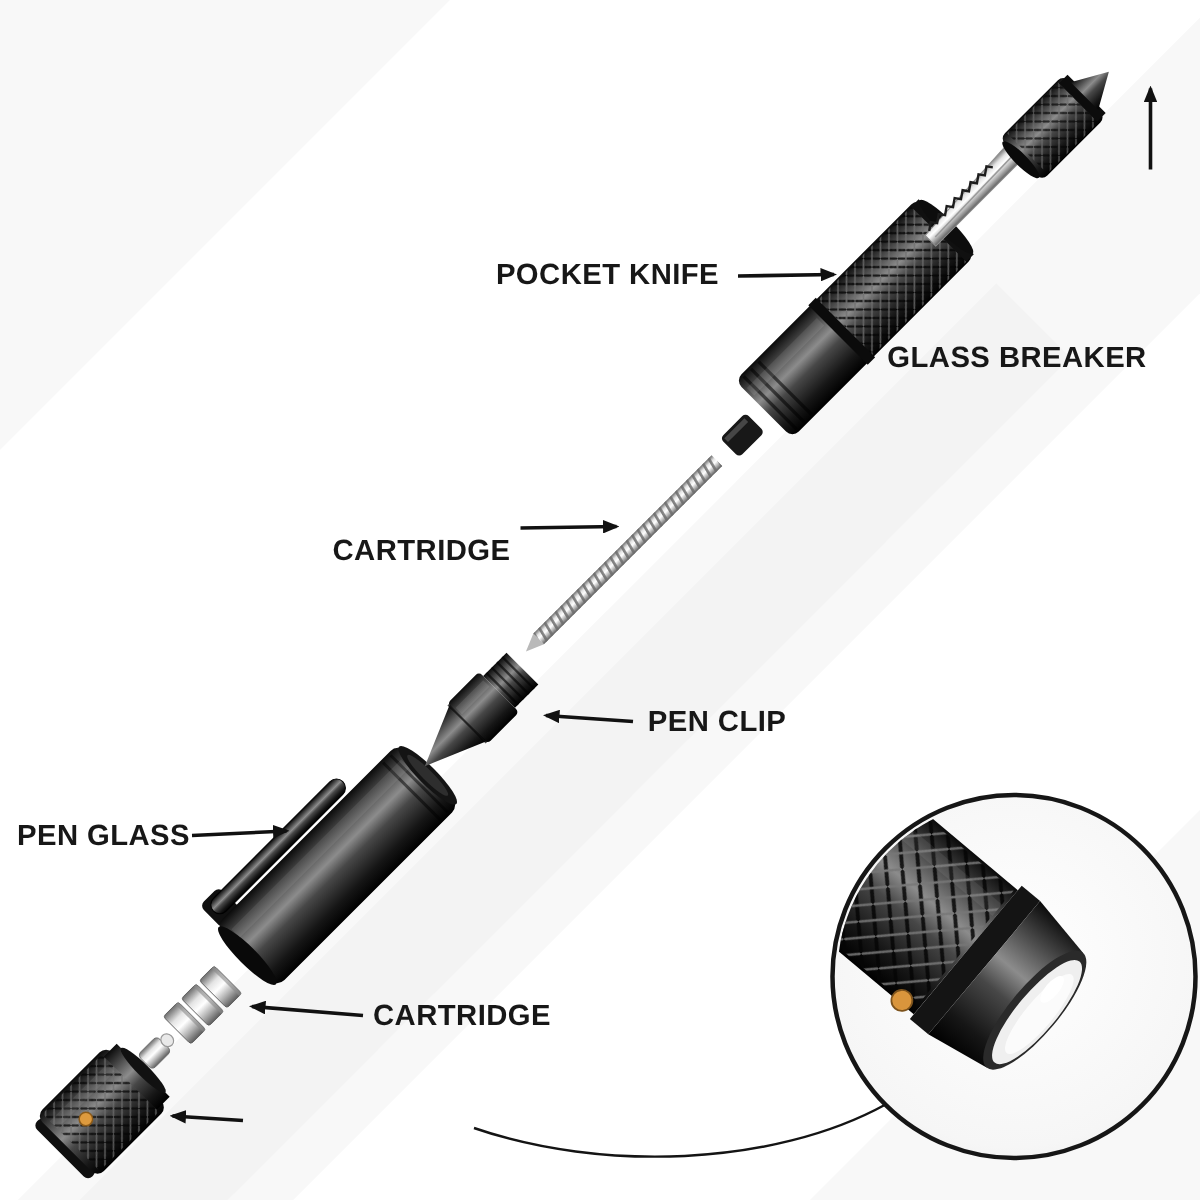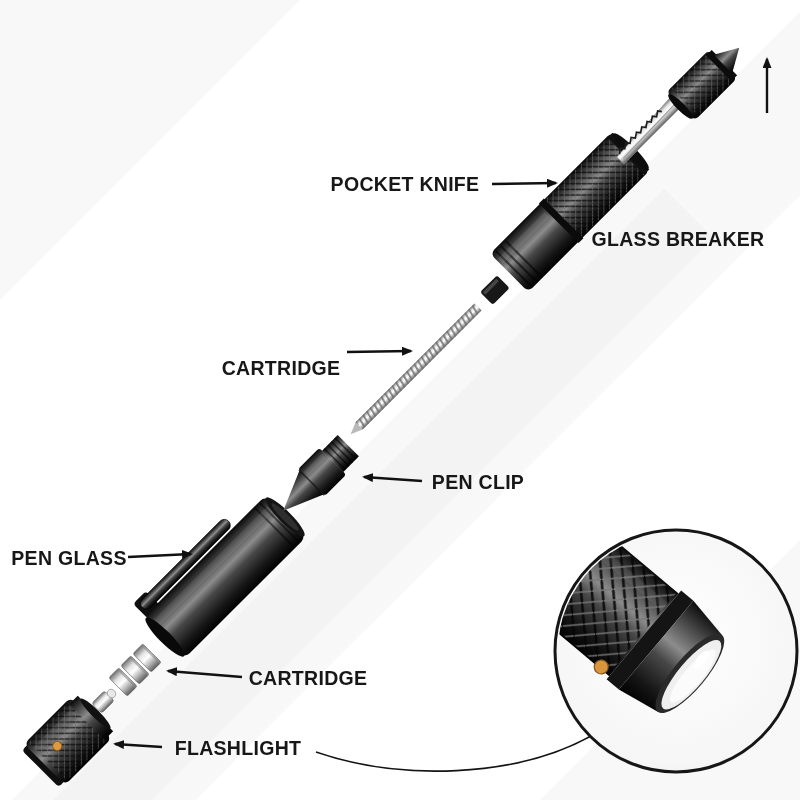--- a/index.html
+++ b/index.html
@@ -191,15 +191,14 @@
       </g>
     </g>
   </svg>
 
   <div class="label" style="left:405px; top:184px;">POCKET KNIFE</div>
   <div class="label" style="left:678px; top:239px;">GLASS BREAKER</div>
   <div class="label" style="left:281px; top:368px;text-align:right;">CARTRIDGE</div>
   <div class="label" style="left:478px; top:482px;">PEN CLIP</div>
   <div class="label" style="left:69px;  top:558px;">PEN GLASS</div>
   <div class="label" style="left:308px; top:678px;">CARTRIDGE</div>
-  <div class="label" style="left:238px; top:748px;">FLASHLIGHT</div>
 
 </div>
 
 </body></html>

